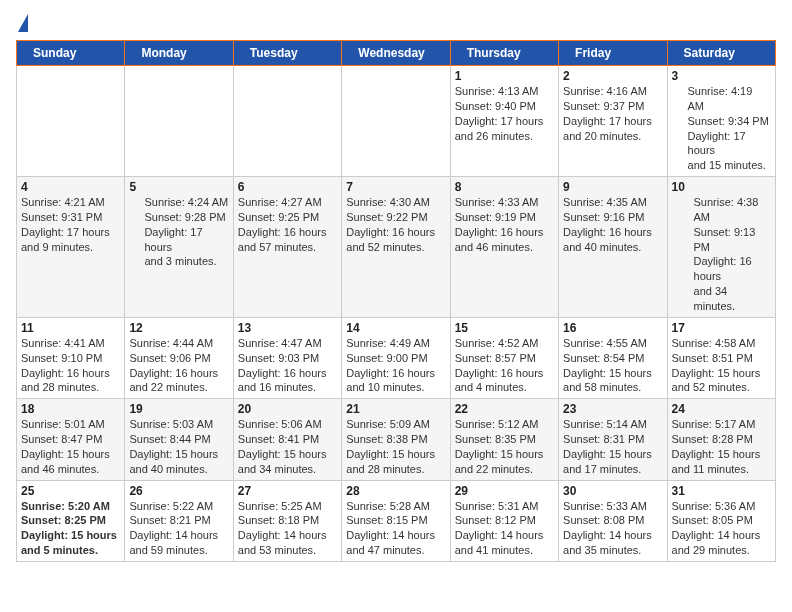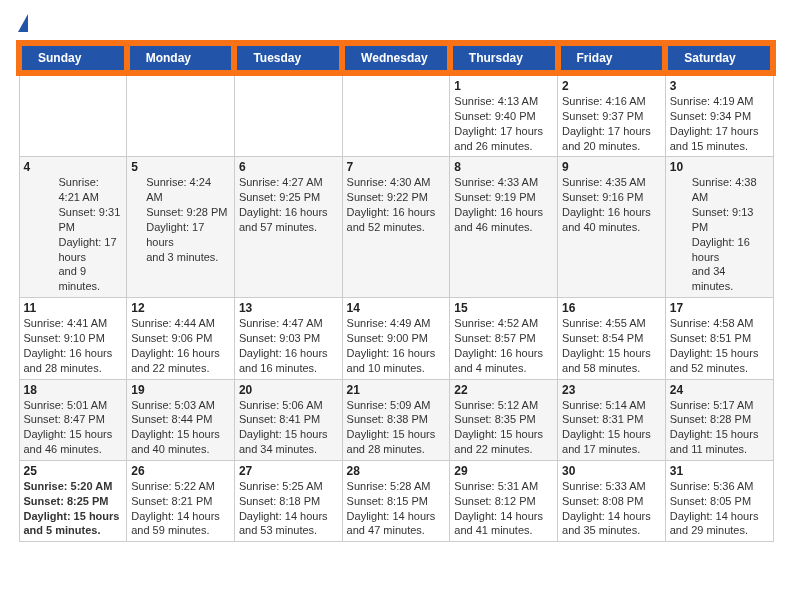--- a/index.html
+++ b/index.html
@@ -67,21 +67,21 @@
       border-collapse: collapse;
       table-layout: fixed;
     }
     thead tr th {
       background: #2255aa;
       color: #fff;
       font-size: 12px;
       font-weight: bold;
       padding: 5px 16px;
       text-align: left;
-      border: 6px solid #f97316;
+      border: 1px solid #f97316;
     }
     tbody tr td {
       border: 1px solid #ccc;
       vertical-align: top;
       padding: 3px 4px;
       font-size: 9.5px;
       color: #222;
       height: 78px;
       background: #fff;
     }
@@ -149,30 +149,30 @@
           </td>
           <td>
             <span class="day-num">2</span>
             <div class="day-info" style="white-space: pre-line;">Sunrise: 4:16 AM
 Sunset: 9:37 PM
 Daylight: 17 hours
 and 20 minutes.</div>
           </td>
           <td>
             <span class="day-num">3</span>
-            <div class="day-info" style="white-space: pre-line;">Sunrise: 4:19 AM
+            <div class="day-info" style="white-space: pre-line; margin-left: 16px;">Sunrise: 4:19 AM
 Sunset: 9:34 PM
 Daylight: 17 hours
 and 15 minutes.</div>
           </td>
         </tr>
         <tr>
           <td>
             <span class="day-num">4</span>
-            <div class="day-info" style="white-space: pre-line; margin-left: 35px;">Sunrise: 4:21 AM
+            <div class="day-info" style="white-space: pre-line;">Sunrise: 4:21 AM
 Sunset: 9:31 PM
 Daylight: 17 hours
 and 9 minutes.</div>
           </td>
           <td>
             <span class="day-num">5</span>
             <div class="day-info" style="white-space: pre-line; margin-left: 15px;">Sunrise: 4:24 AM
 Sunset: 9:28 PM
 Daylight: 17 hours
 and 3 minutes.</div>

